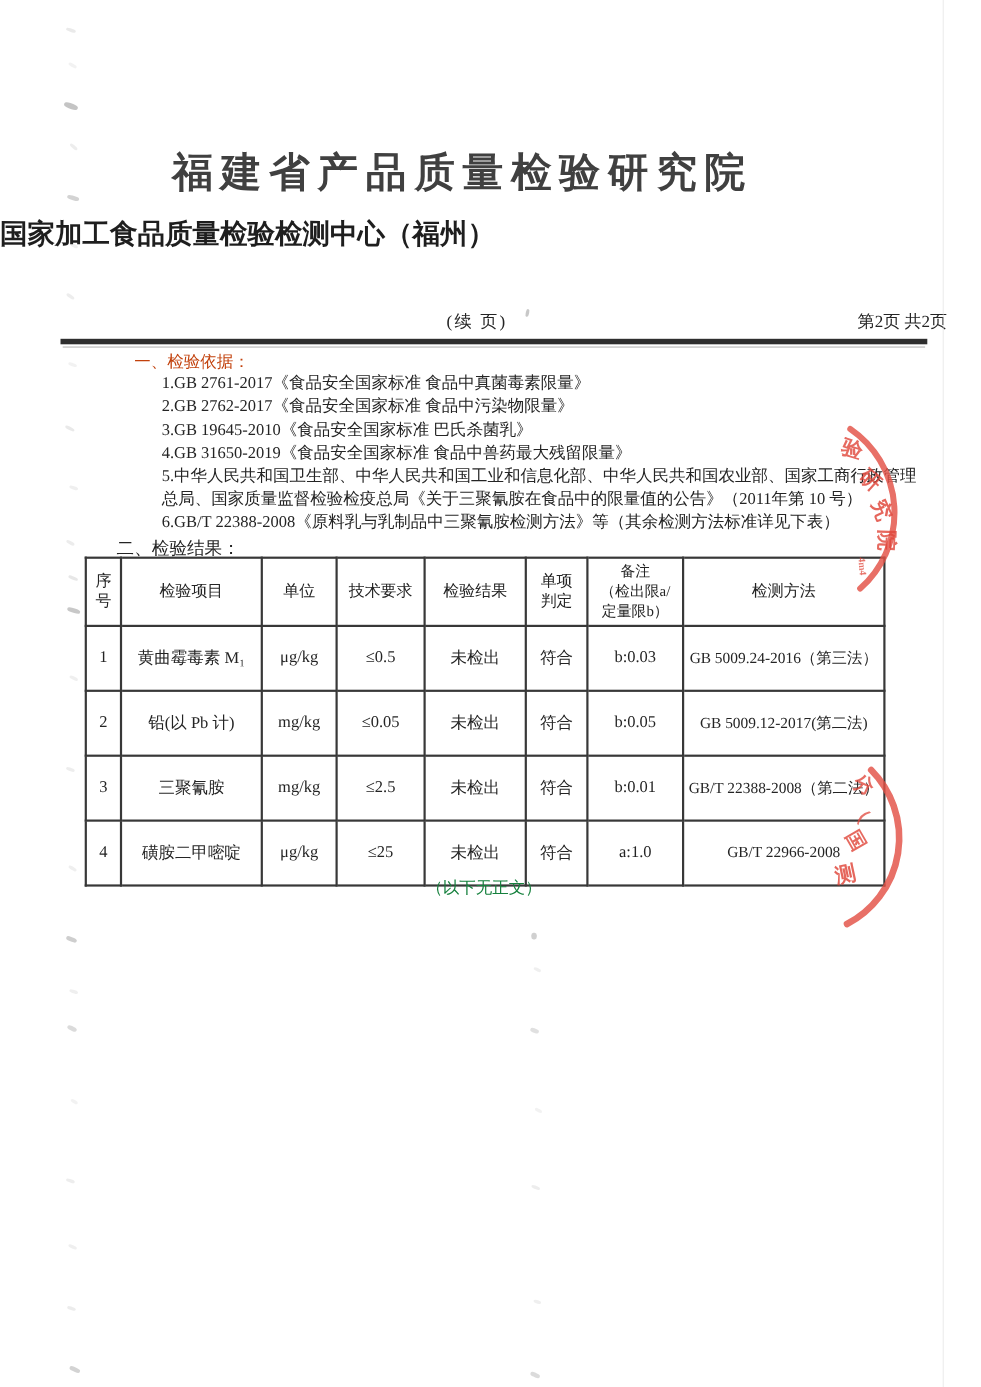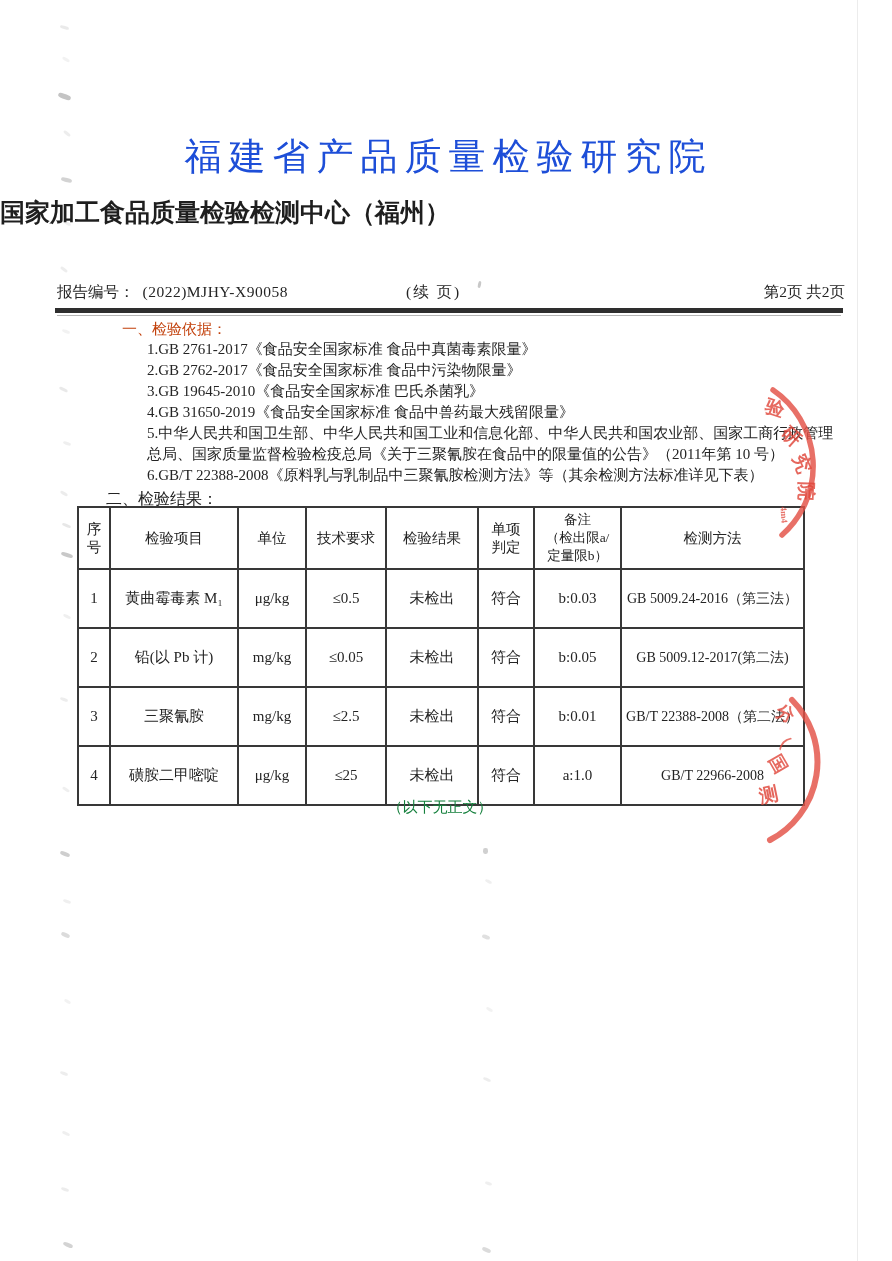--- a/index.html
+++ b/index.html
@@ -10,40 +10,40 @@
     background:#ffffff;
     font-family:"Liberation Serif","DejaVu Serif",serif;
     color:#2b2b2b;
     overflow:hidden;
   }
   .abs{position:absolute;}
   
   .org-title{
     top:132px;left:0;width:834px;   
     text-align:center;
-    font-size:37px;font-weight:normal;letter-spacing:7px;text-indent:7px;
-    color:#1d4ed8;white-space:nowrap;padding-left:28px;
+    font-size:37px;font-weight:bold;letter-spacing:7px;text-indent:7px;
+    color:#404040;white-space:nowrap;
   }
   .sub-title{
     top:196px;left:0;width:862px;   
     text-align:left;
     font-size:25px;font-weight:bold;color:#1e1e1e;white-space:nowrap;
   }
   .report-title{
     top:250px;left:0;width:830px;   
     text-align:center;
     font-size:29px;font-weight:bold;letter-spacing:20px;text-indent:20px;
     color:#1e1e1e;white-space:nowrap;
   }
   
   .meta-row{top:282px;left:0;width:892px;height:22px;font-size:15.5px;color:#242424;}
   .meta-left{position:absolute;left:57px;top:0;white-space:nowrap;}
   .meta-left .val{margin-left:8px;letter-spacing:.5px;}
   .meta-center{position:absolute;left:406px;top:0;white-space:nowrap;letter-spacing:2px;}
-  .meta-right{position:absolute;right:47px;top:0;white-space:nowrap;}
+  .meta-right{position:absolute;right:31px;top:0;white-space:nowrap;}
   .rule-thick{top:308px;left:55px;width:788px;height:5px;background:#2e2e2e;}
   .rule-thin{top:315px;left:57px;width:784px;height:1px;background:#b5b5b5;}
   
   .basis-heading{top:320px;left:122px;font-size:15px;color:#c2410c;}
   .basis-list{top:339px;left:147px;width:700px;font-size:15px;line-height:21px;color:#242424;}
   .basis-item{margin:0;}
   
   .results-heading{top:489px;left:106px;font-size:16px;color:#242424;}
   table.results{
     top:506px;left:77px;width:726px;
@@ -70,23 +70,20 @@
 </style>
 </head>
 <body>
 
 <div class="page">
 
   <div class="abs org-title">福建省产品质量检验研究院</div>
   <div class="abs sub-title">国家加工食品质量检验检测中心（福州）</div>
 
   <div class="abs meta-row">
-    <span class="meta-left">
-      <span>报告编号：</span><span class="val">(2022)MJHY-X90058</span>
-    </span>
     <span class="meta-center">(续 页)</span>
     <span class="meta-right">第2页 共2页</span>
   </div>
   <div class="abs rule-thick"></div>
   <div class="abs rule-thin"></div>
 
   <div class="abs basis-heading">一、检验依据：</div>
   <div class="abs basis-list">
     <p class="basis-item">1.GB 2761-2017《食品安全国家标准 食品中真菌毒素限量》</p>
     <p class="basis-item">2.GB 2762-2017《食品安全国家标准 食品中污染物限量》</p>

